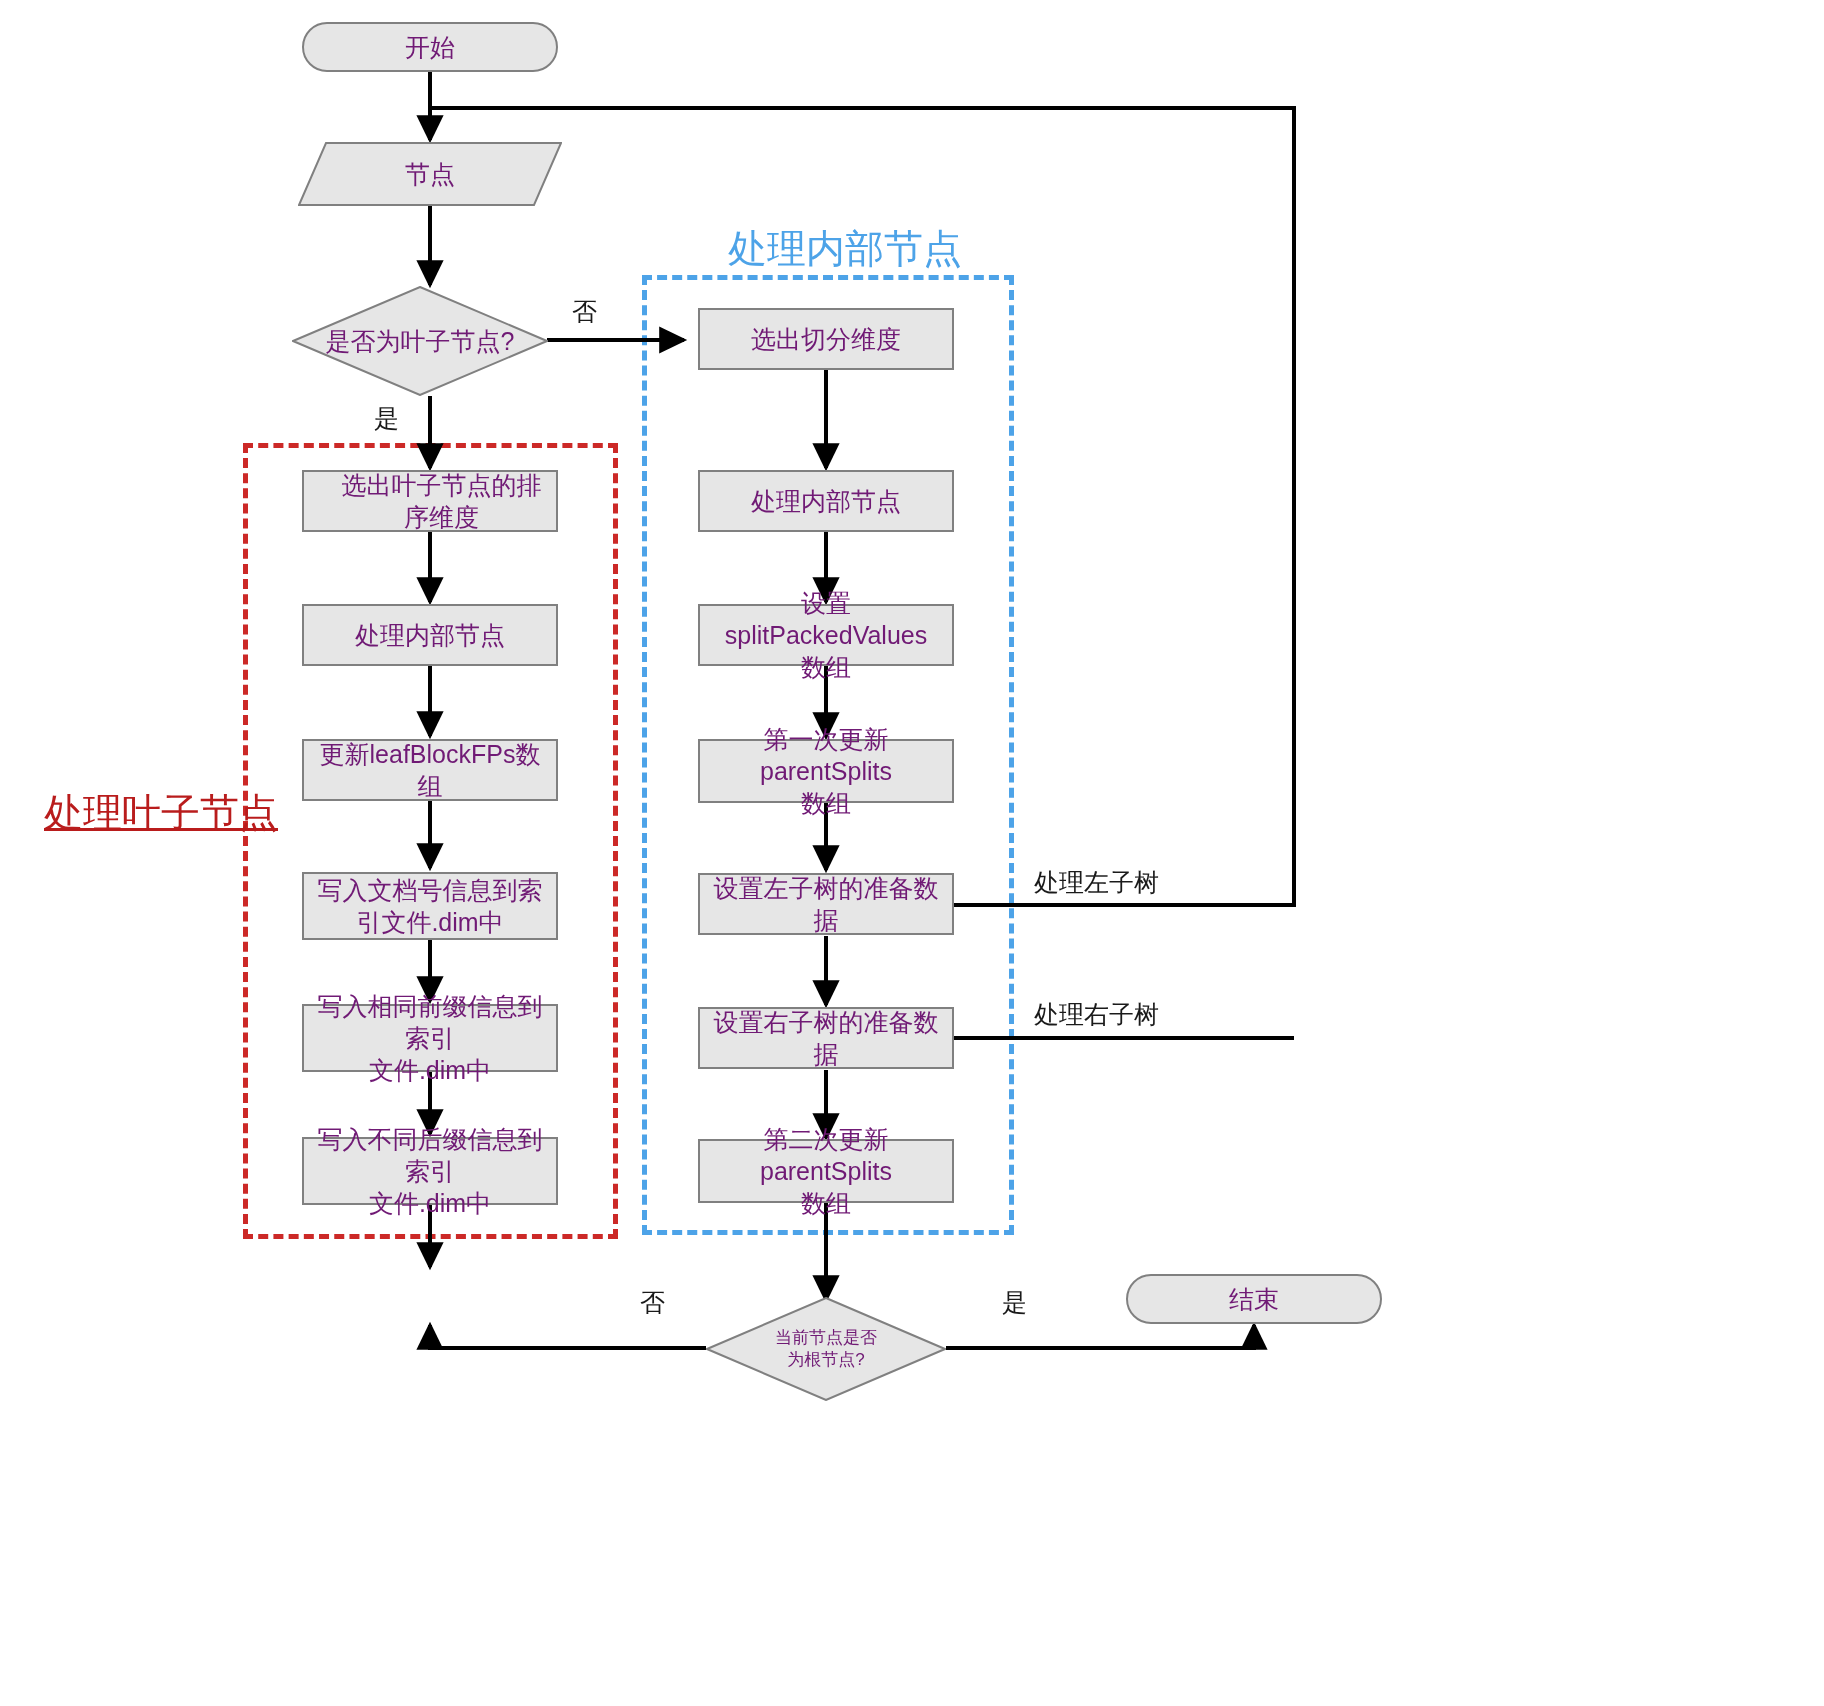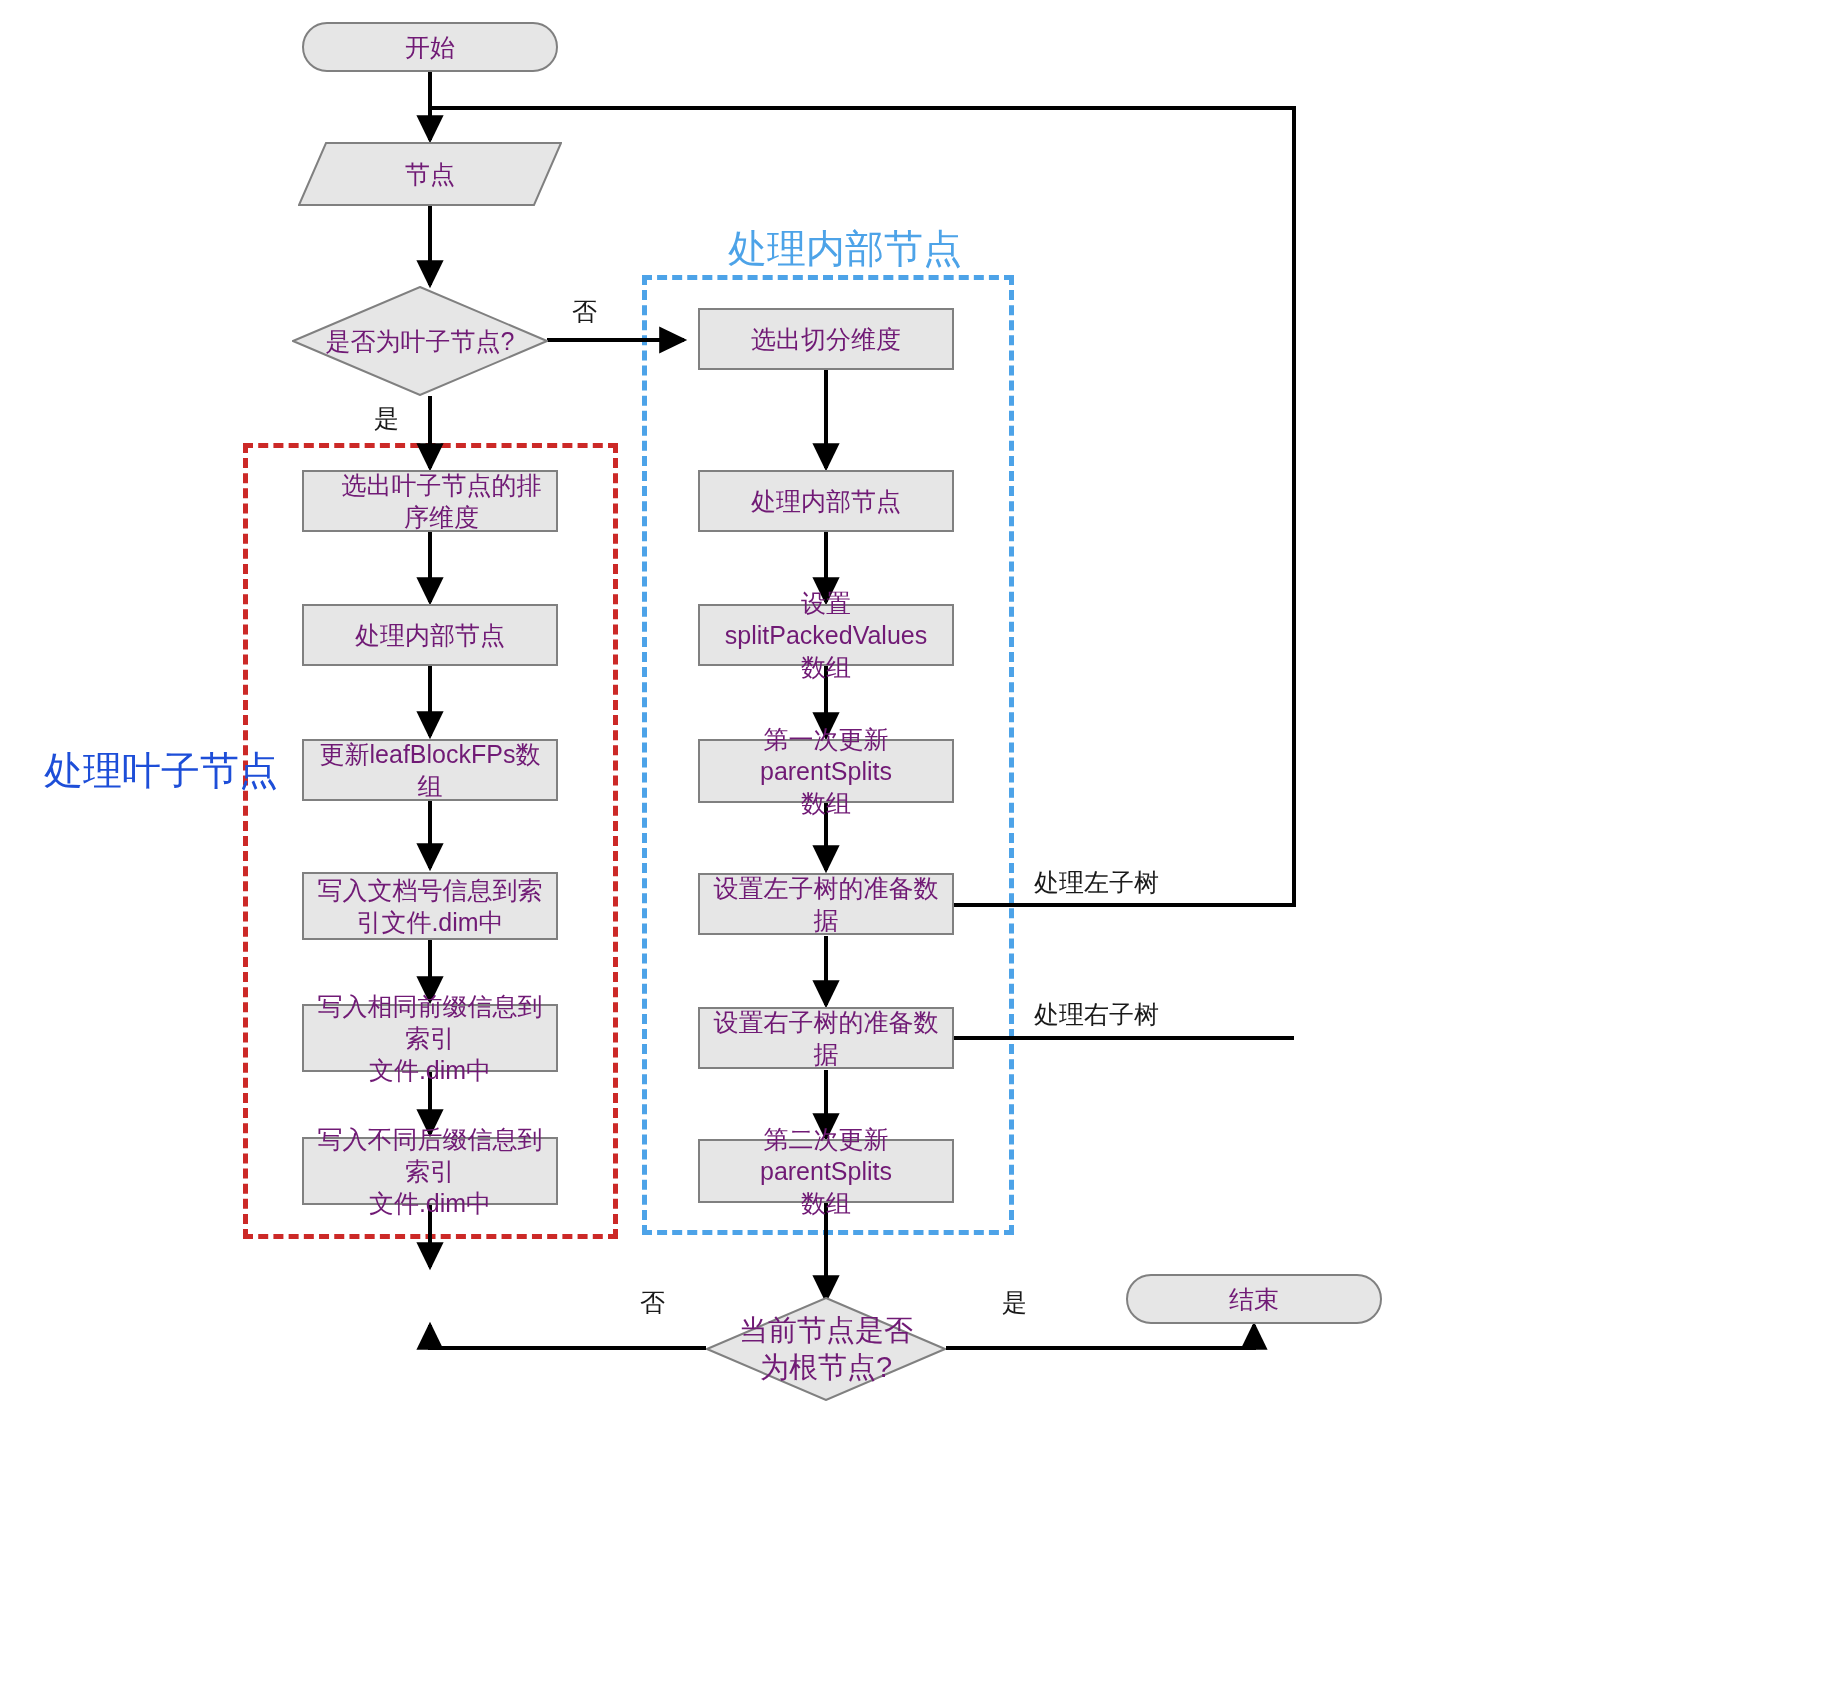--- a/index.html
+++ b/index.html
@@ -24,21 +24,21 @@
   .txt2{display:block;}
 </style>
 </head>
 <body>
 
 <div id="stage">
 
   <div class="dash red" style="left:243px;top:443px;width:375px;height:796px;"></div>
   <div class="dash blue" style="left:642px;top:275px;width:372px;height:960px;"></div>
 
-  <div class="grouplabel" style="left:44px;top:744px;color:#1d4ed8;">处理叶子节点</div>
+  <div class="grouplabel" style="left:44px;top:786px;color:#b91c1c;text-decoration:underline;">处理叶子节点</div>
   <div class="grouplabel" style="left:728px;top:222px;color:#4da3e8;">处理内部节点</div>
 
   <svg class="wires" viewBox="0 0 1824 1706">
     <defs>
       <marker id="ah" markerWidth="10" markerHeight="10" refX="6.2" refY="3.4" orient="auto" markerUnits="strokeWidth">
         <path d="M0,0 L0,6.8 L7,3.4 z" fill="#000"></path>
       </marker>
     </defs>
     <g stroke="#000" stroke-width="4" fill="none">
 
@@ -167,21 +167,21 @@
     </span>
   </div>
 
   <div class="label" style="left:1034px;top:866px;">处理左子树</div>
   <div class="label" style="left:1034px;top:998px;">处理右子树</div>
 
   <div class="node diamond" style="left:706px;top:1297px;width:240px;height:104px;">
     <svg width="240" height="104" style="position:absolute;left:0;top:0;">
       <polygon points="120,1 239,52 120,103 1,52" fill="#e6e6e6" stroke="#808080" stroke-width="2"></polygon>
     </svg>
-    <span style="position:relative;z-index:2;font-size:29px;">
+    <span style="position:relative;z-index:2;font-size:17px;">
       <span class="txt2">当前节点是否</span>
       <span class="txt2">为根节点?</span>
     </span>
   </div>
 
   <div class="label" style="left:640px;top:1286px;">否</div>
   <div class="label" style="left:1002px;top:1286px;">是</div>
 
   <div class="node term" style="left:1126px;top:1274px;width:256px;height:50px;">
     <span>结束</span>

